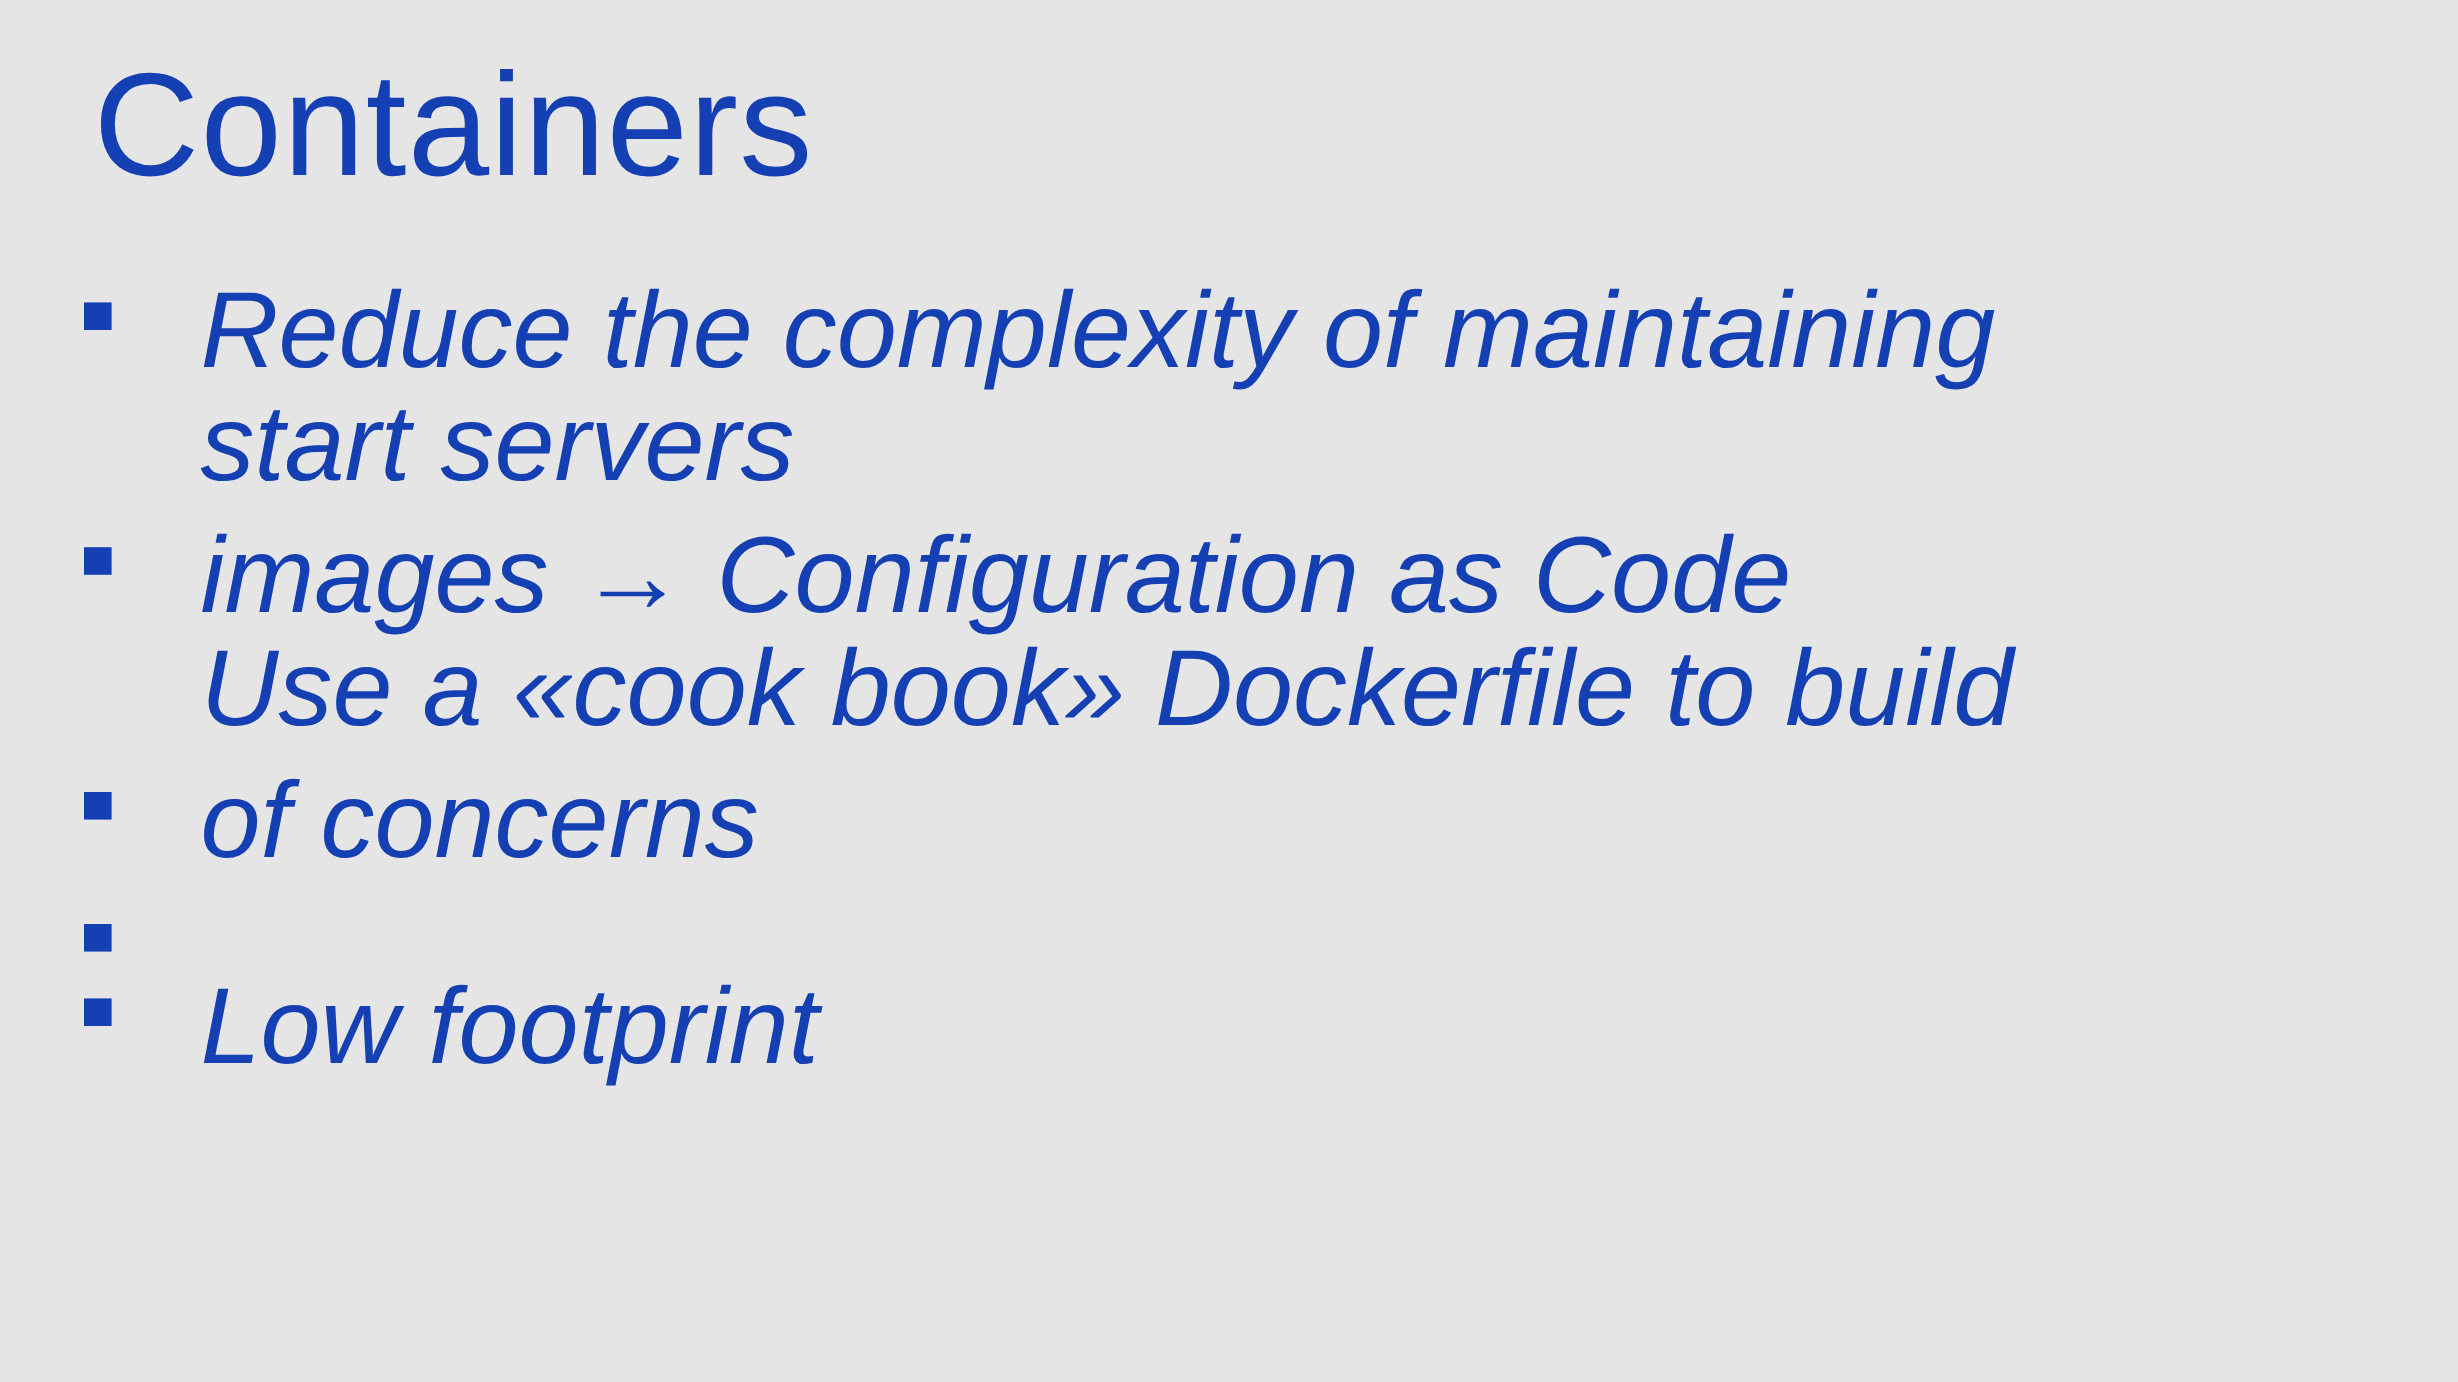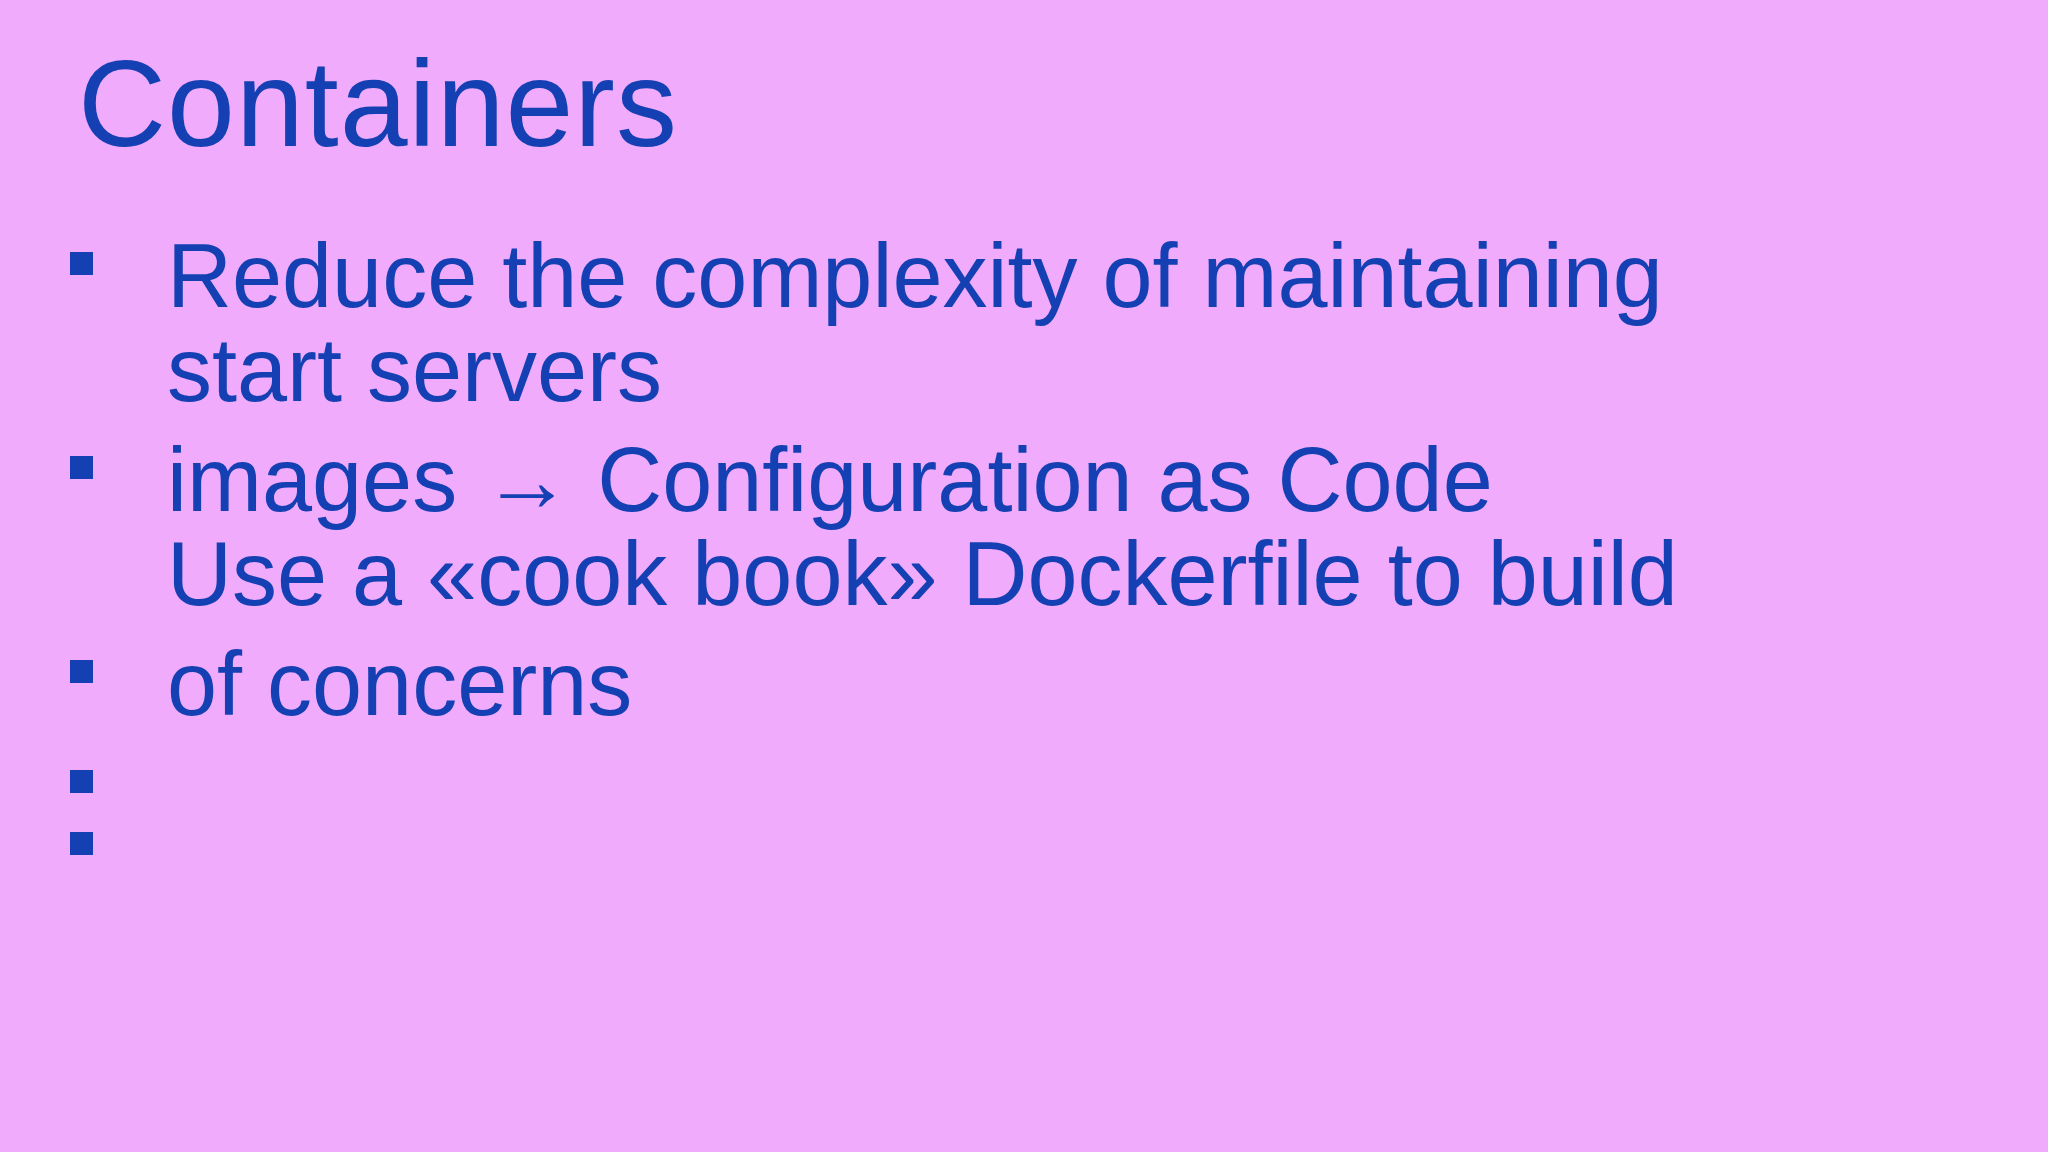--- a/index.html
+++ b/index.html
@@ -13,39 +13,40 @@
   }
   :root {
     --accent: #1540b3;
   }
   .slide {
     position: relative;
     width: 2048px;
     height: 1152px;
     box-sizing: border-box;
     padding: 36px 40px 0 78px;
-    background: #f0abfc;
+    background: #e5e5e5;
   }
   .slide-title {
     margin: 0;
     font-size: 122px;
     line-height: 137px;
     font-weight: 400;
     letter-spacing: 1px;
     color: var(--accent);
   }
   .bullet-list {
     list-style: none;
     margin: 56px 0 0 0;
     padding: 0;
   }
   .bullet-item {
     display: flex;
     align-items: flex-start;
     margin: 0 0 16px 0;
+    font-style: italic;
   }
   .bullet-square {
     flex: 0 0 auto;
     width: 23px;
     height: 23px;
     margin: 23px 74px 0 -8px;
     background: var(--accent);
   }
   .bullet-text {
     font-size: 90px;
@@ -87,15 +88,18 @@
       <span class="bullet-square"></span>
       <div class="bullet-text">
         <div class="line">of concerns</div>
       </div>
     </li>
     <li class="bullet-item">
       <span class="bullet-square"></span>
     </li>
     <li class="bullet-item">
       <span class="bullet-square"></span>
+      <div class="bullet-text">
+        <div class="line">Low footprint</div>
+      </div>
     </li>
   </ul>
 </div>
 
 </body></html>

